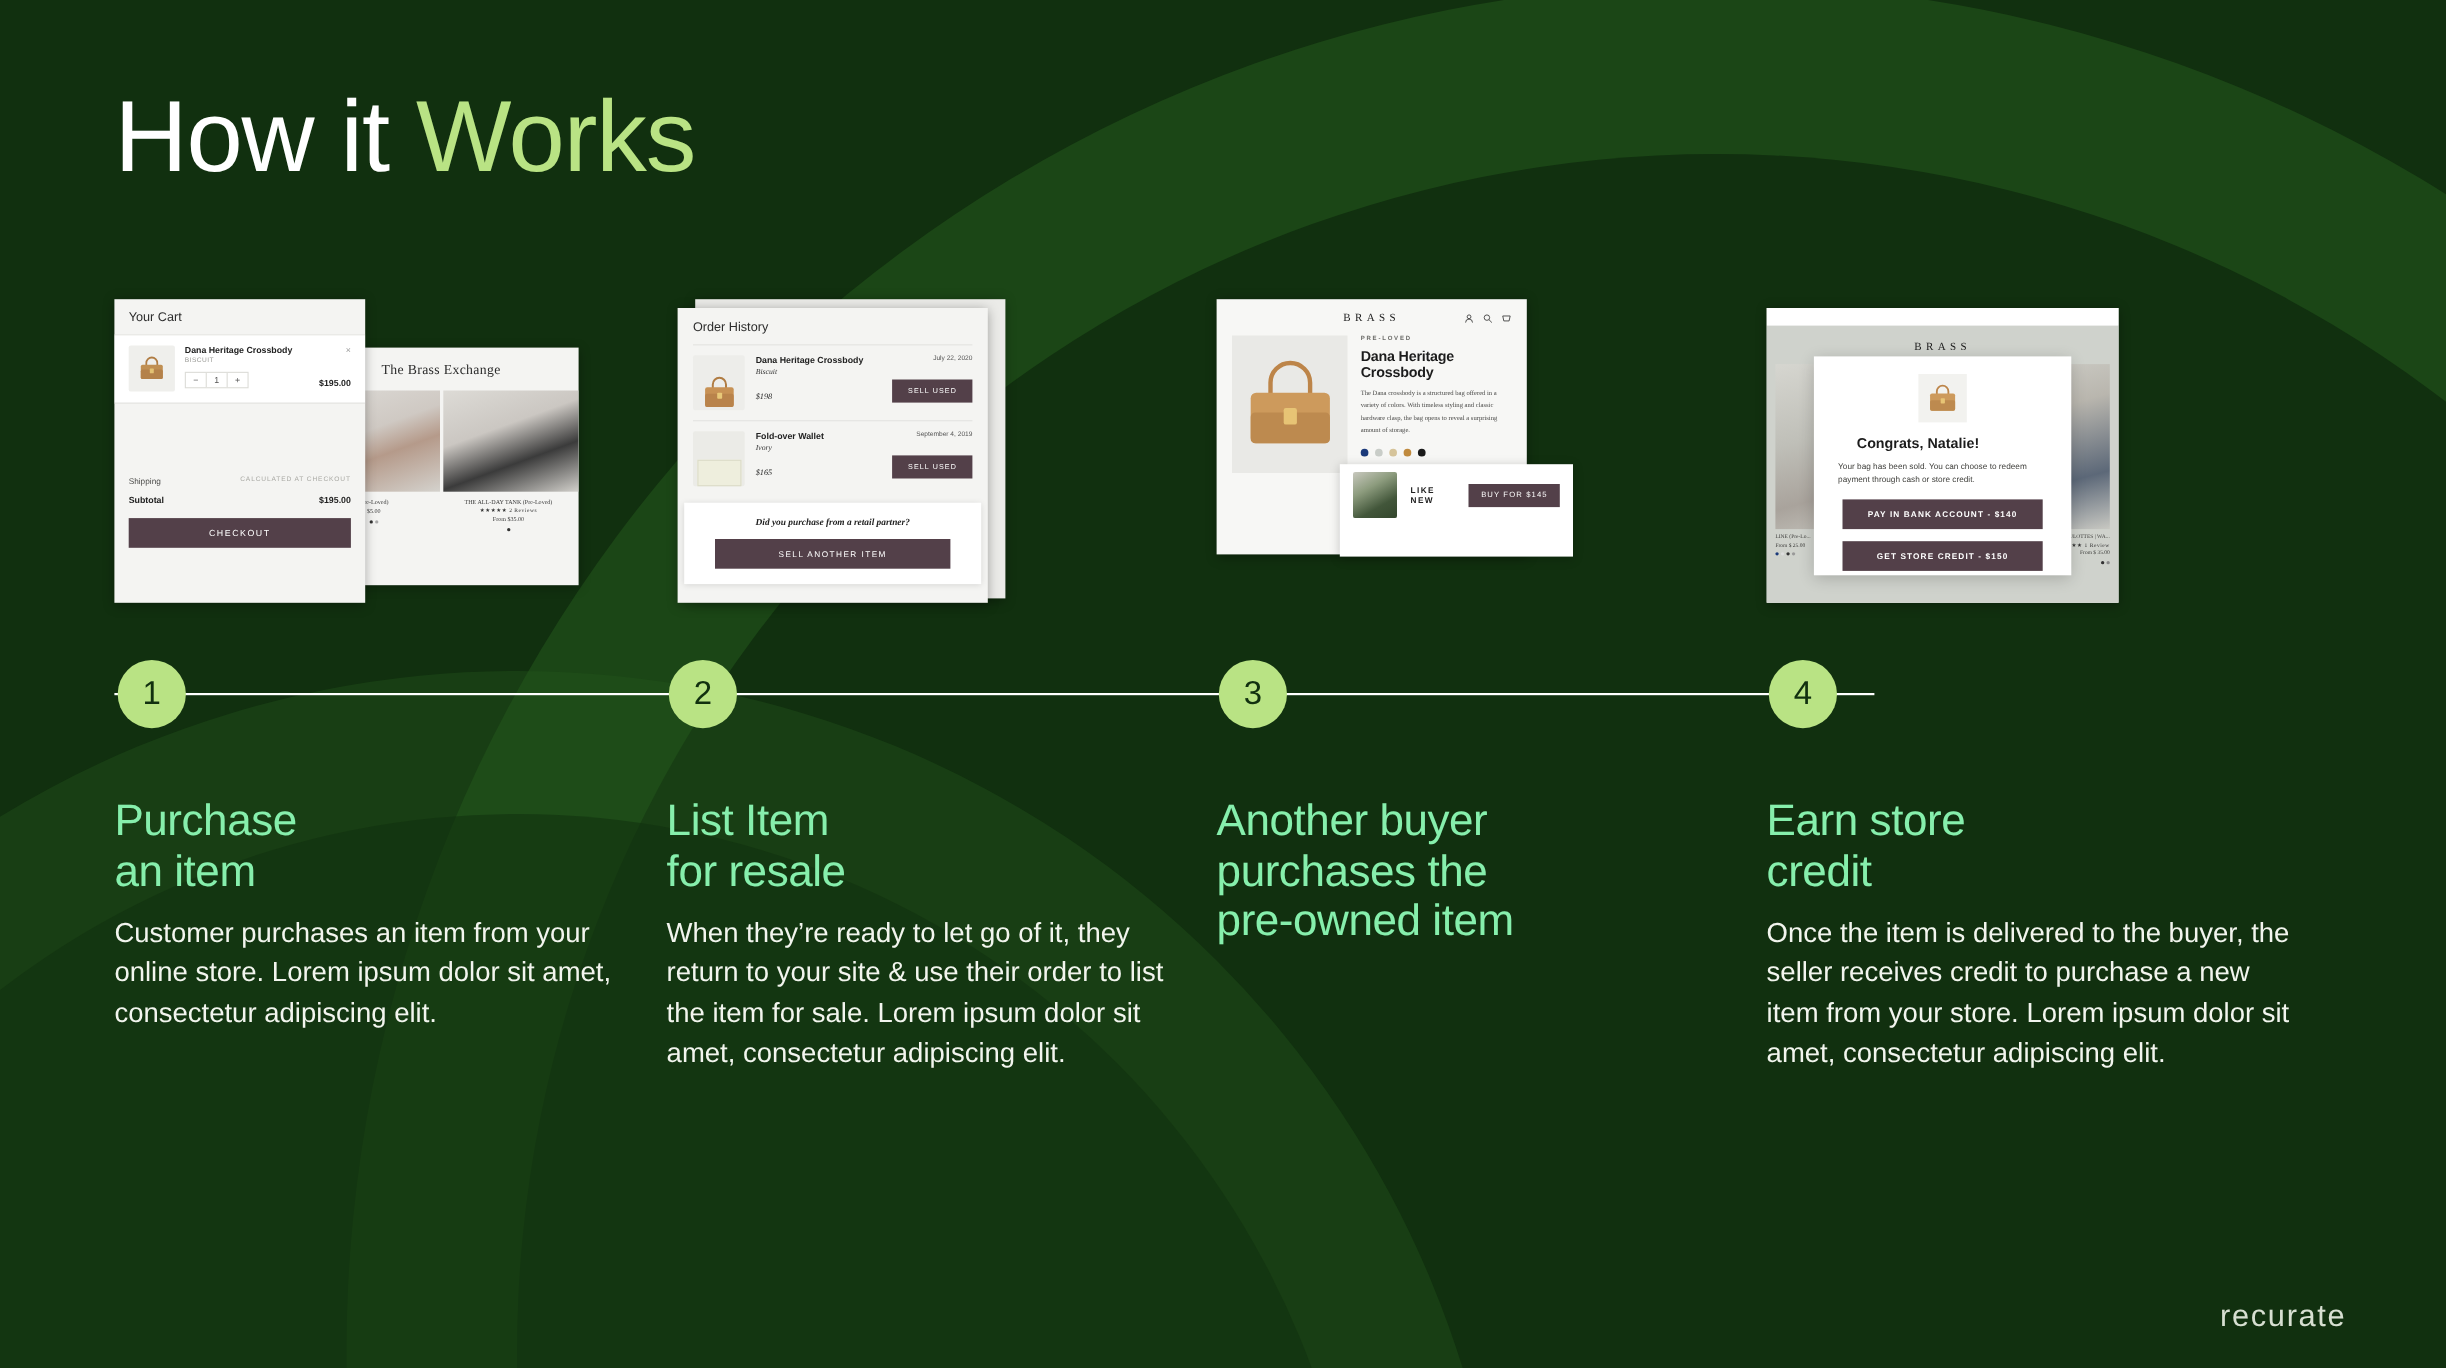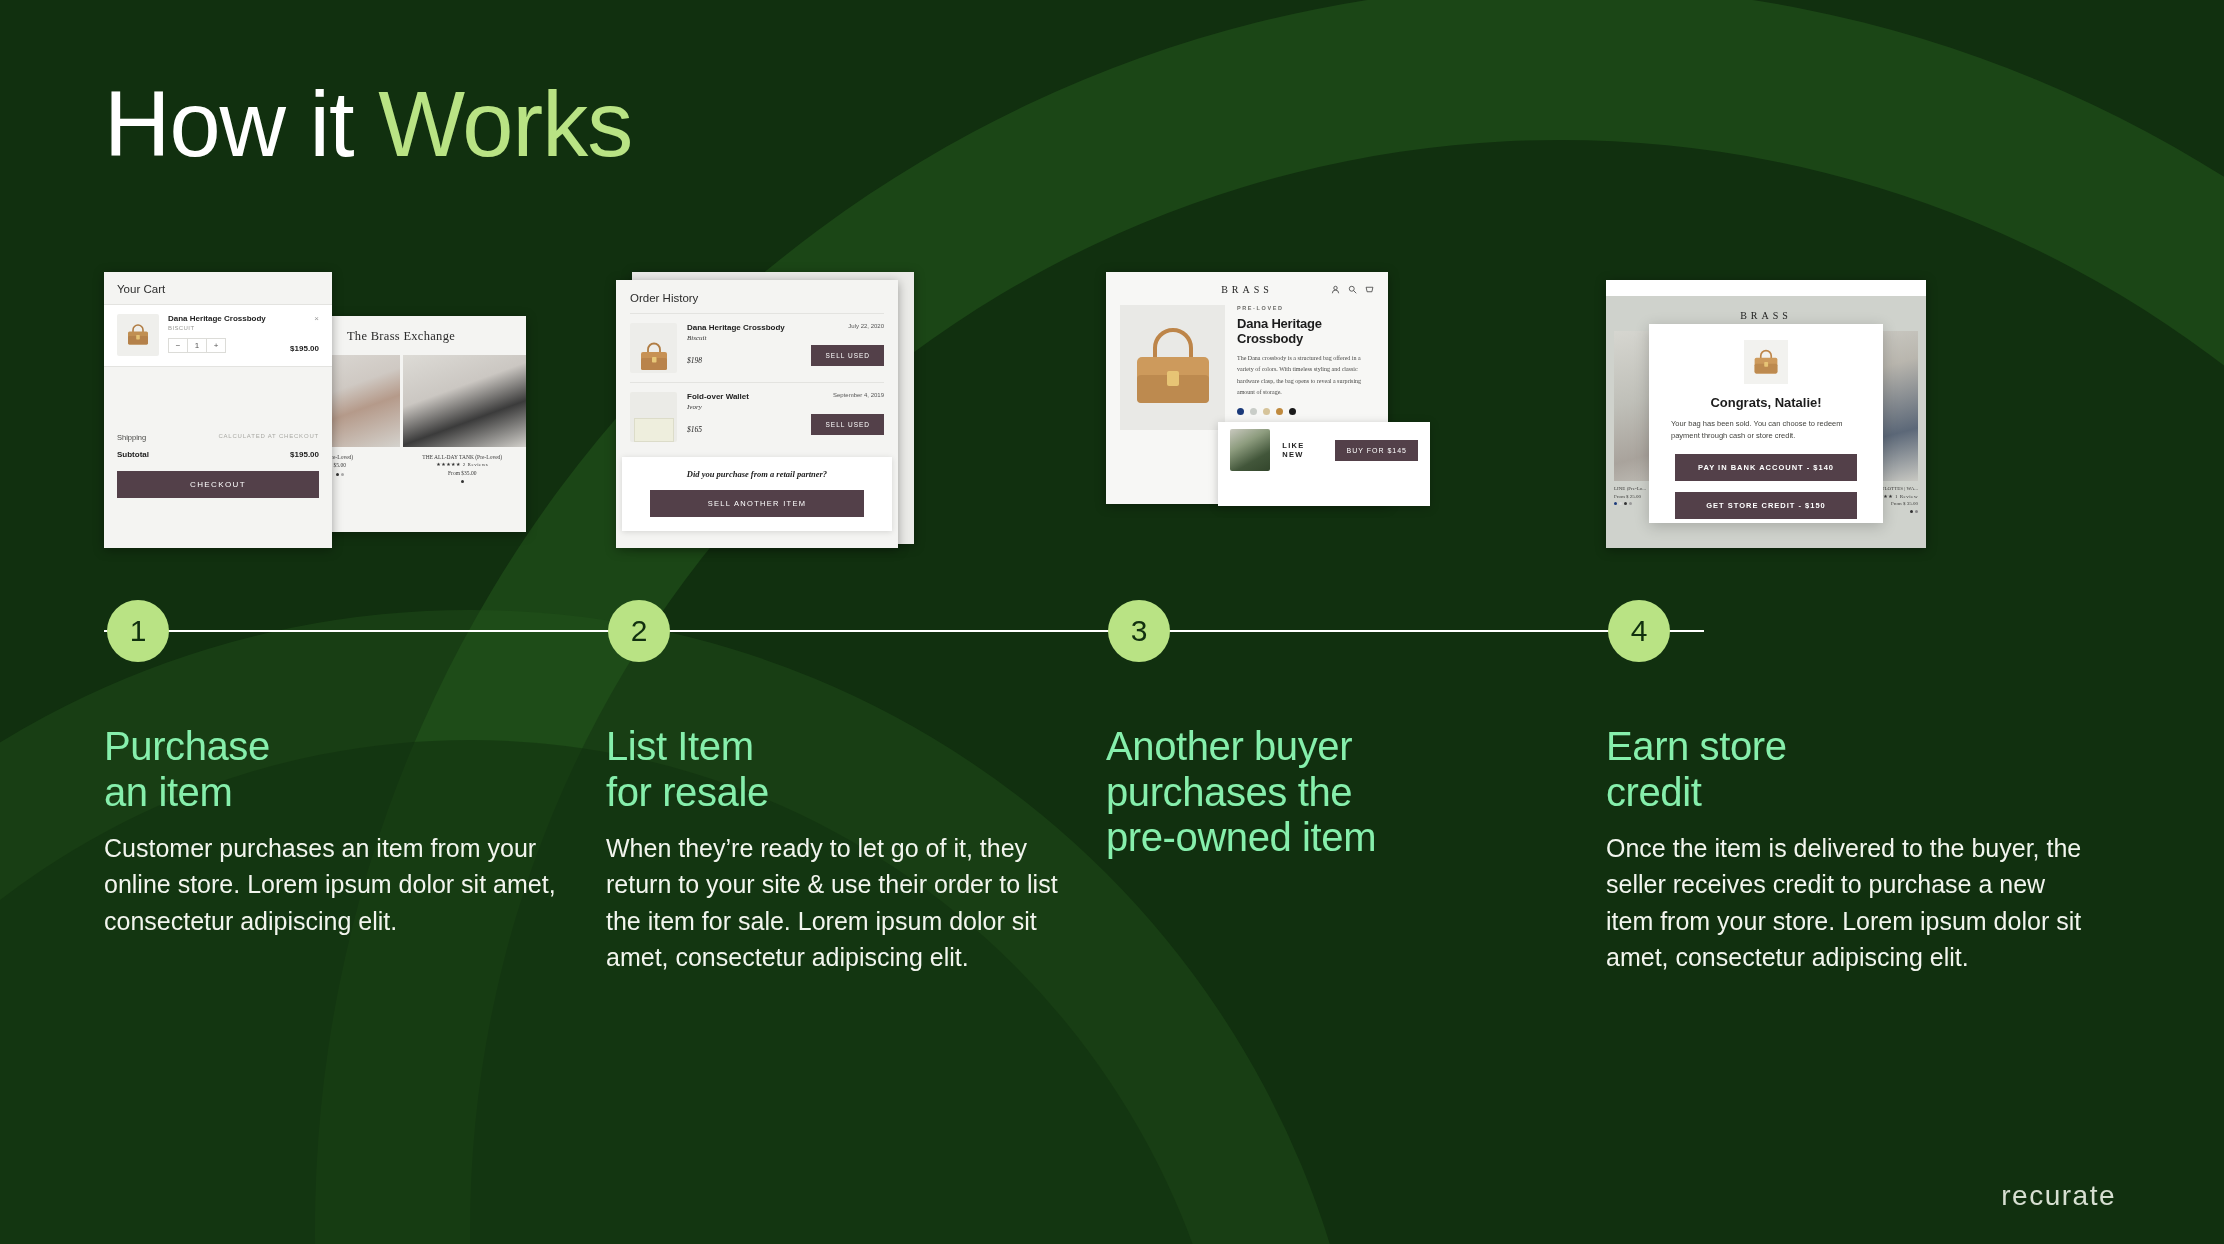--- a/index.html
+++ b/index.html
@@ -58,21 +58,21 @@
     letter-spacing:-0.4px; white-space:pre-line;
   }
   .body {
     position:absolute; width:100%;
     color:#f2f5ee; font-size:25px; line-height:1.45; font-weight:400;
   }
   .body-2l { top:830px; } .body-3l { top:890px; }
 
   
   .logo {
-    position:absolute; right:108px; bottom:32px;
+    position:absolute; right:91px; bottom:32px;
     color:#e8eee2; font-size:28px; letter-spacing:1.5px;
     opacity:.92; font-weight:300;
   }
 
   
   .cart-title { font-size:11.5px; color:#2c2c2c; padding:11px 13px 9px; }
   .hr { height:1px; background:#e3e3e0; }
   .cart-row { display:flex; gap:9px; padding:9px 13px 10px; background:#fff; }
   .bagimg { width:42px; height:42px; background:#efefec; border-radius:2px;
             display:flex; align-items:center; justify-content:center; }
@@ -141,21 +141,21 @@
   .cond-card { position:absolute; background:#fff; box-shadow:0 2px 9px rgba(0,0,0,.22); }
   .cond-row { display:flex; align-items:center; gap:12px; padding:7px 12px; }
   .cond-img { width:46px; height:42px; border-radius:2px; }
   .cond-label { font-size:7.5px; letter-spacing:1.3px; color:#222; font-weight:bold; }
   .btn-buy { margin-left:auto; background:#534049; color:#fff; font-size:7px;
              letter-spacing:1px; padding:7px 11px; white-space:nowrap; }
 
   .modal { position:absolute; background:#fff; box-shadow:0 3px 14px rgba(0,0,0,.2); }
   .modal-bag { width:44px; height:44px; background:#f2f2ef; margin:16px auto 0;
                display:flex; align-items:center; justify-content:center; }
-  .modal-h { text-align:center; font-size:13px; font-weight:bold; color:#1c1c1c; margin-top:11px; }
+  .modal-h { text-align:left; font-size:13px; font-weight:bold; color:#1c1c1c; margin-top:11px;margin-left:39px; }
   .modal-p { font-size:7.5px; color:#43433f; line-height:1.65;
              margin:8px 22px 0; }
   .btn-modal { background:#534049; color:#fff; text-align:center; font-size:7.5px;
                letter-spacing:1px; padding:9px 4px; margin:11px 26px 0; font-weight:bold; }
   .grid-prod { display:flex; gap:4px; padding:0 8px; }
   .gp { flex:1; }
   .gp-img { height:150px; }
   .gp-cap { font-family:"Liberation Serif", serif; font-size:5px; color:#3c3c3a;
             margin-top:4px; line-height:1.5; }
 </style>

